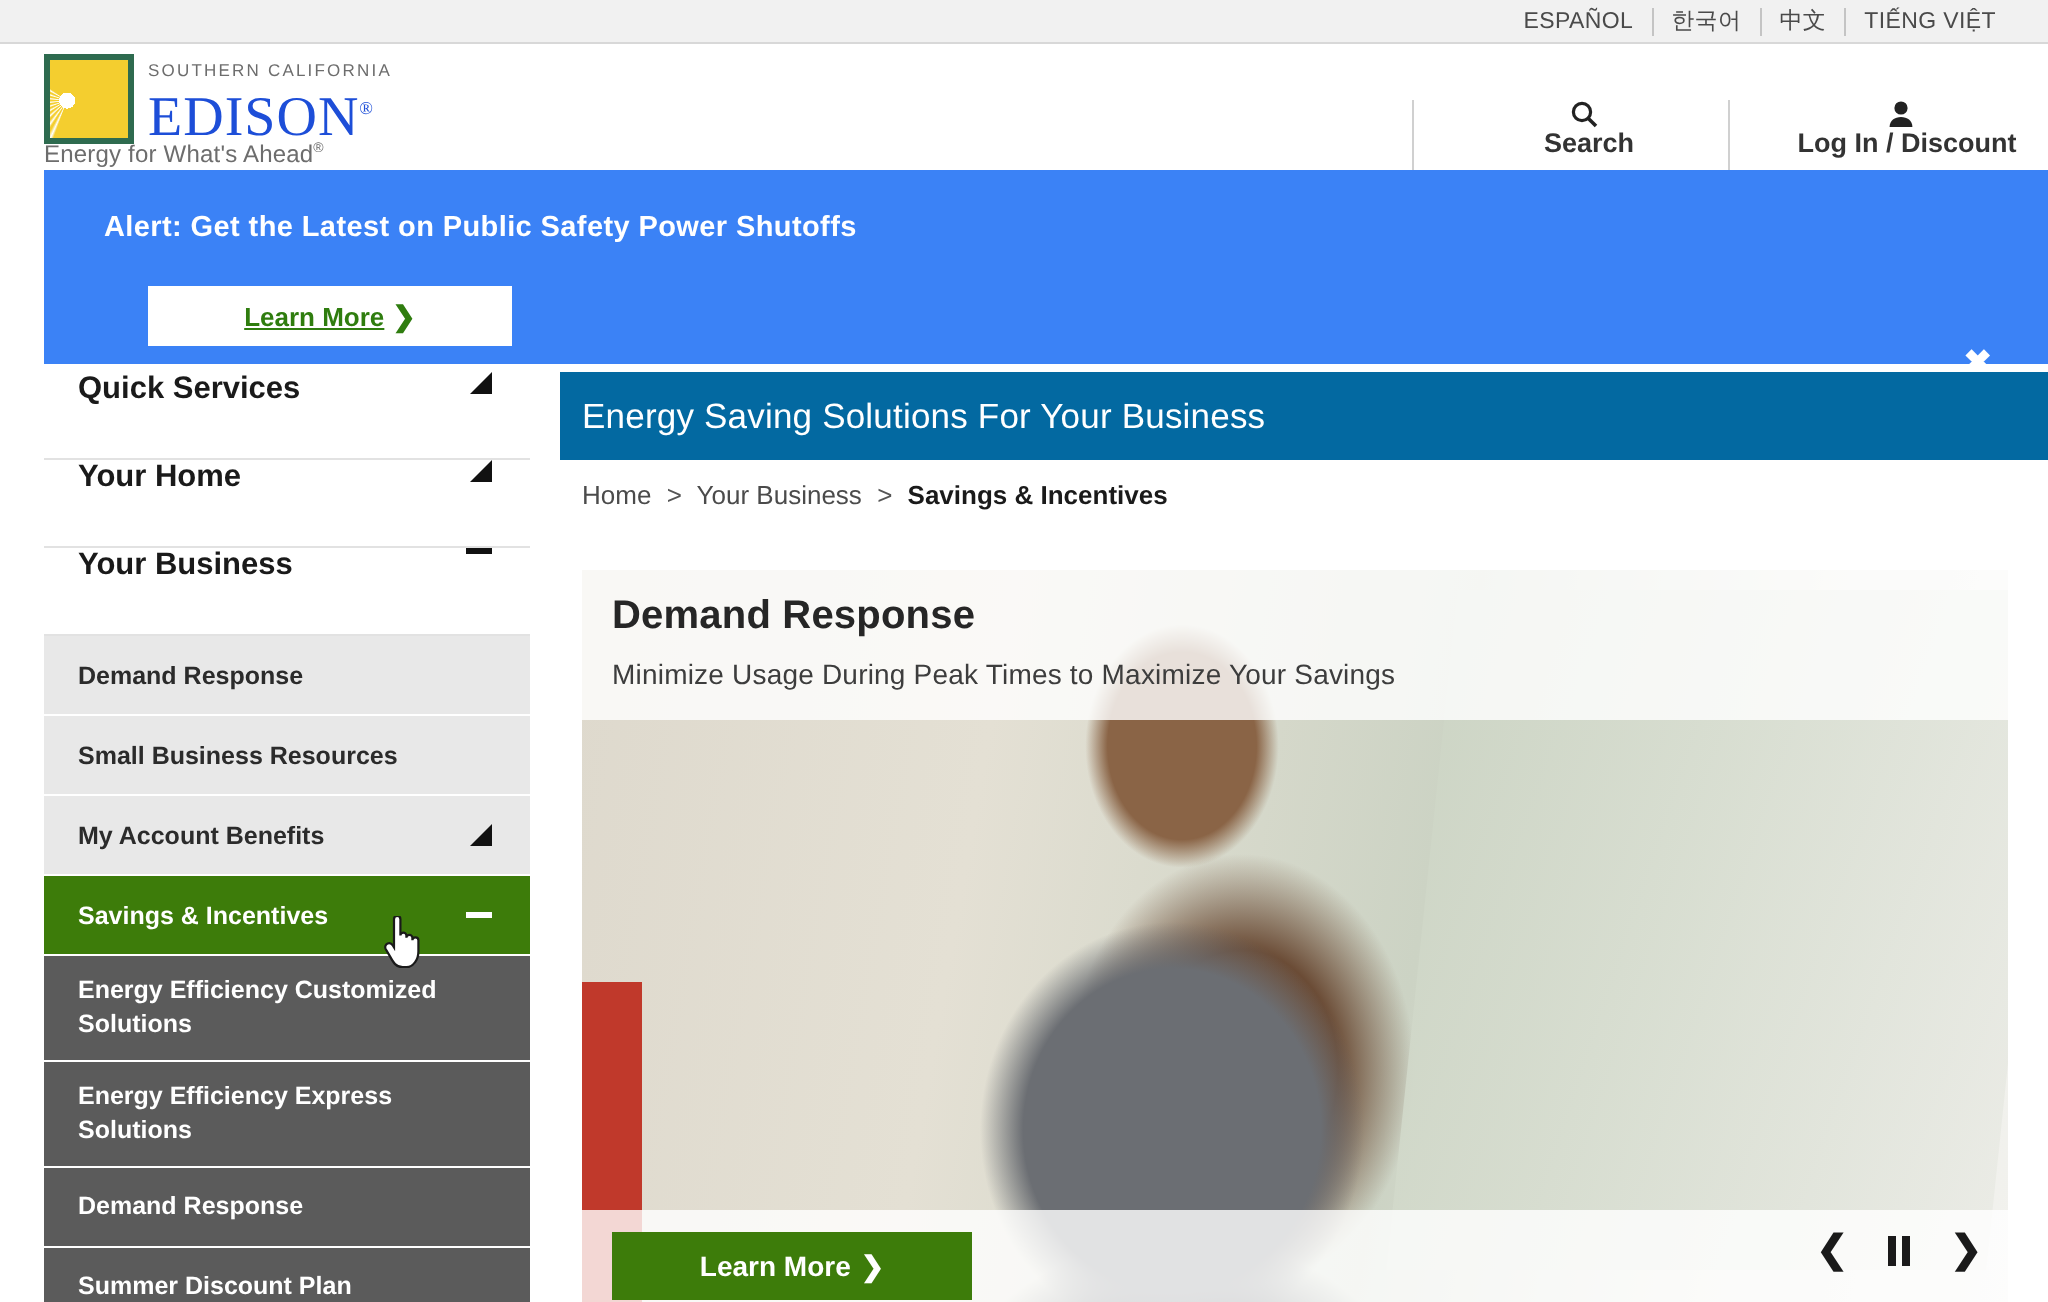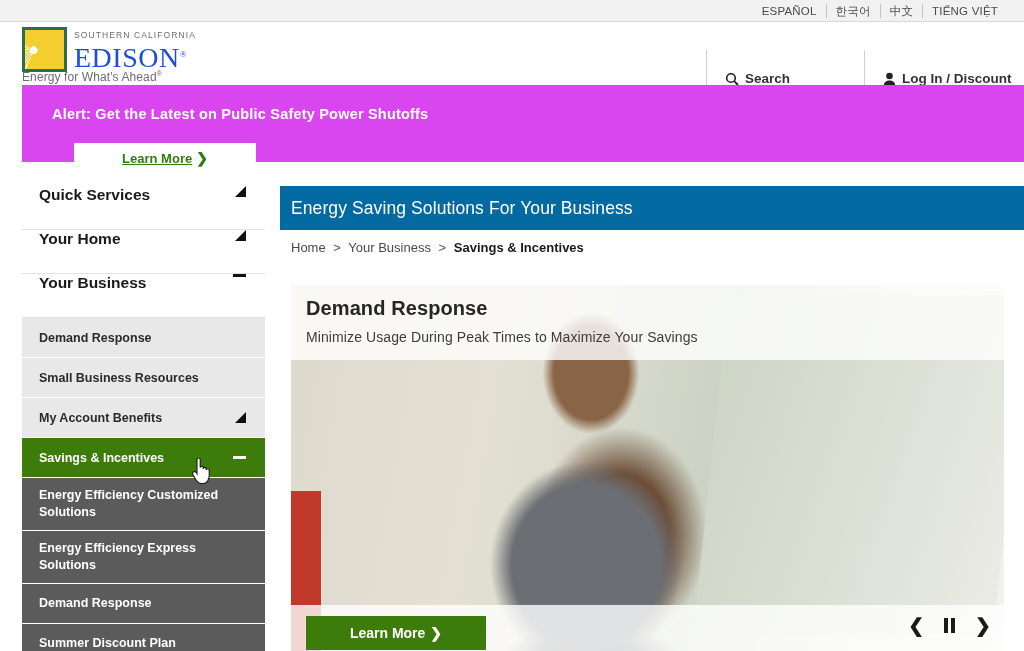--- a/index.html
+++ b/index.html
@@ -67,30 +67,30 @@
   .logo-tag {
     position:absolute; left:22px; top:48px;
     font-size:12px; color:#6d6d6d; letter-spacing:.1px;
   }
   .logo-tag sup { font-size:7px; }
 
   .util-cell {
     position:absolute; top:28px; height:57px;
     border-left:1px solid #d0d0d0;
     display:flex; align-items:center; padding-left:18px;
-    font-size:13.5px; color:#333; font-weight:bold; cursor:pointer;
+    font-size:13.5px; color:#333; font-weight:bold; cursor:pointer;flex-direction:column;
   }
   #util-search { left:706px; width:158px; }
   #util-login  { left:864px; width:160px; border-right:none; }
   .util-cell .ico { margin-right:6px; display:inline-flex; }
 
   
   .alert {
-    position:absolute; left:22px; top:85px; width:1002px; height:77px;
-    background:#d946ef;
+    position:absolute; left:22px; top:85px; width:1002px; height:97px;
+    background:#3b82f6;
   }
   .alert-title {
     position:absolute; left:30px; top:21px;
     color:#ffffff; font-size:14.5px; font-weight:bold; letter-spacing:.2px;
   }
   .alert-btn {
     position:absolute; left:52px; top:58px; width:182px; height:30px;
     background:#ffffff; border:none; cursor:pointer;
     display:flex; align-items:center; justify-content:center;
   }

